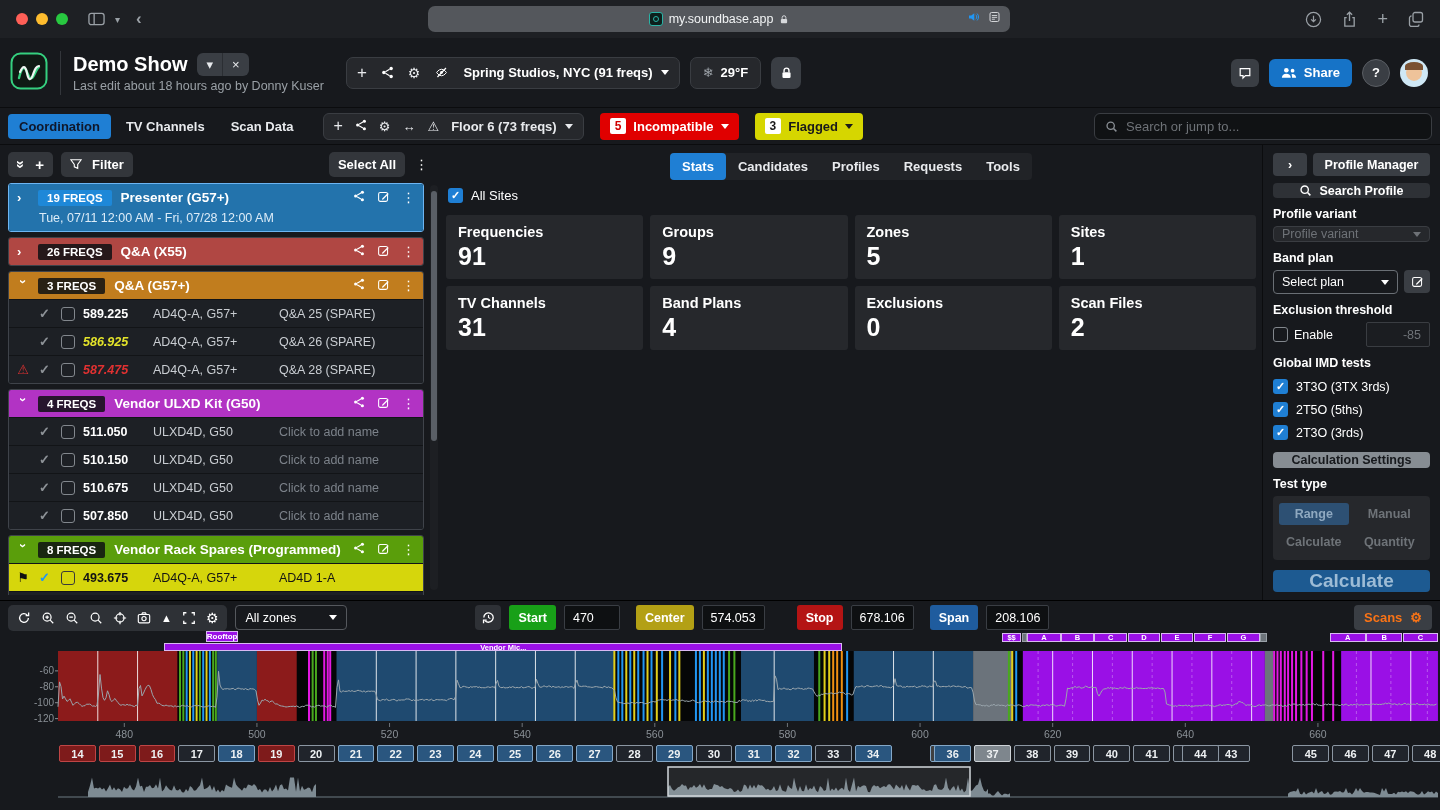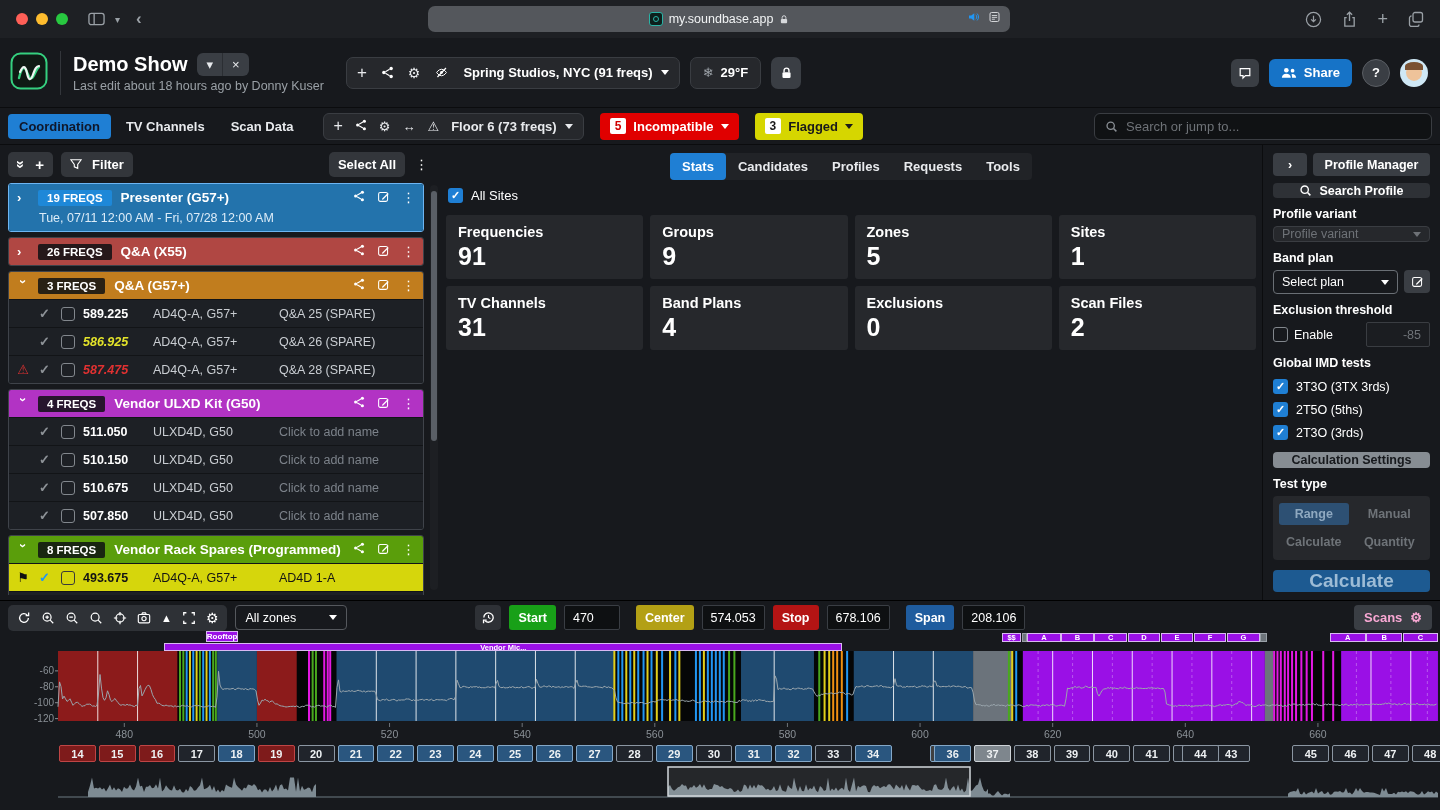--- a/index.html
+++ b/index.html
@@ -116,21 +116,21 @@
 
   
   .spectrum { flex:0 0 210px; height:210px; position:relative; background:#17191d; border-top:1px solid #000; }
   .sp-toolbar { position:absolute; top:3px; left:8px; right:8px; height:27px; display:flex; align-items:center; gap:8px; z-index:5; }
   .ic-group { display:flex; align-items:center; gap:10px; background:#2e3136; border-radius:5px; height:26px; padding:0 9px; color:#fff; }
   .zones-sel { display:flex; align-items:center; justify-content:space-between; background:#17191d; border:1px solid #55585d; border-radius:4px; height:25px; width:112px; padding:0 9px; color:#fff; font-size:12.5px; }
   .hist-btn { background:#2e3136; border-radius:4px; width:26px; height:25px; display:flex; align-items:center; justify-content:center; margin-left:120px; }
   .chip { height:25px; display:flex; align-items:center; padding:0 9px; border-radius:3px; color:#fff; font-weight:700; font-size:12.5px; }
   .chip.start{background:#18a018}.chip.center{background:#b3a015}.chip.stop{background:#b41414}.chip.span{background:#1f5c9e}
   .val-box { height:25px; background:#0e1012; border:1px solid #3a3e44; display:flex; align-items:center; padding:0 8px; min-width:56px; color:#fff; font-size:12.5px; border-radius:2px; }
-  .scans-btn { margin-left:auto; background:#3a3e44; border-radius:4px; height:25px; display:flex; align-items:center; gap:8px; padding:0 10px; color:#f9a8d4; font-weight:700; }
+  .scans-btn { margin-left:auto; background:#3a3e44; border-radius:4px; height:25px; display:flex; align-items:center; gap:8px; padding:0 10px; color:#f97316; font-weight:700; }
   .strip { position:absolute; font-size:7.5px; font-weight:700; color:#fff; display:flex; align-items:center; justify-content:center; overflow:hidden; z-index:4; }
   .strip.purple { background:#9a10e6; border:1px solid #d9b8f2; }
   .strip.gray { background:#6d747b; border:1px solid #9aa1a8; }
   .chan { position:absolute; top:144px; height:17px; border-radius:2px; font-size:11px; font-weight:700; display:flex; align-items:center; justify-content:center; color:#eef1f3; z-index:4; }
   svg.spec { position:absolute; left:0; top:0; z-index:1; }
 </style>
 </head>
 <body>
 
 <div id="app">
@@ -655,21 +655,21 @@
           </svg>
       </span>
       <span class="chip start">Start</span>
       <span class="val-box">
           <span>470</span>
         </span>
       <span class="chip center" style="margin-left:8px;">Center</span>
       <span class="val-box">
           <span>574.053</span>
         </span>
-      <span class="chip stop" style="margin-left:0;">Stop</span>
+      <span class="chip stop" style="margin-left:24px;">Stop</span>
       <span class="val-box">
           <span>678.106</span>
         </span>
       <span class="chip span" style="margin-left:8px;">Span</span>
       <span class="val-box">
           <span>208.106</span>
         </span>
       <span class="scans-btn">
         <span>Scans</span>
         <span style="font-size:13px;">⚙</span>

